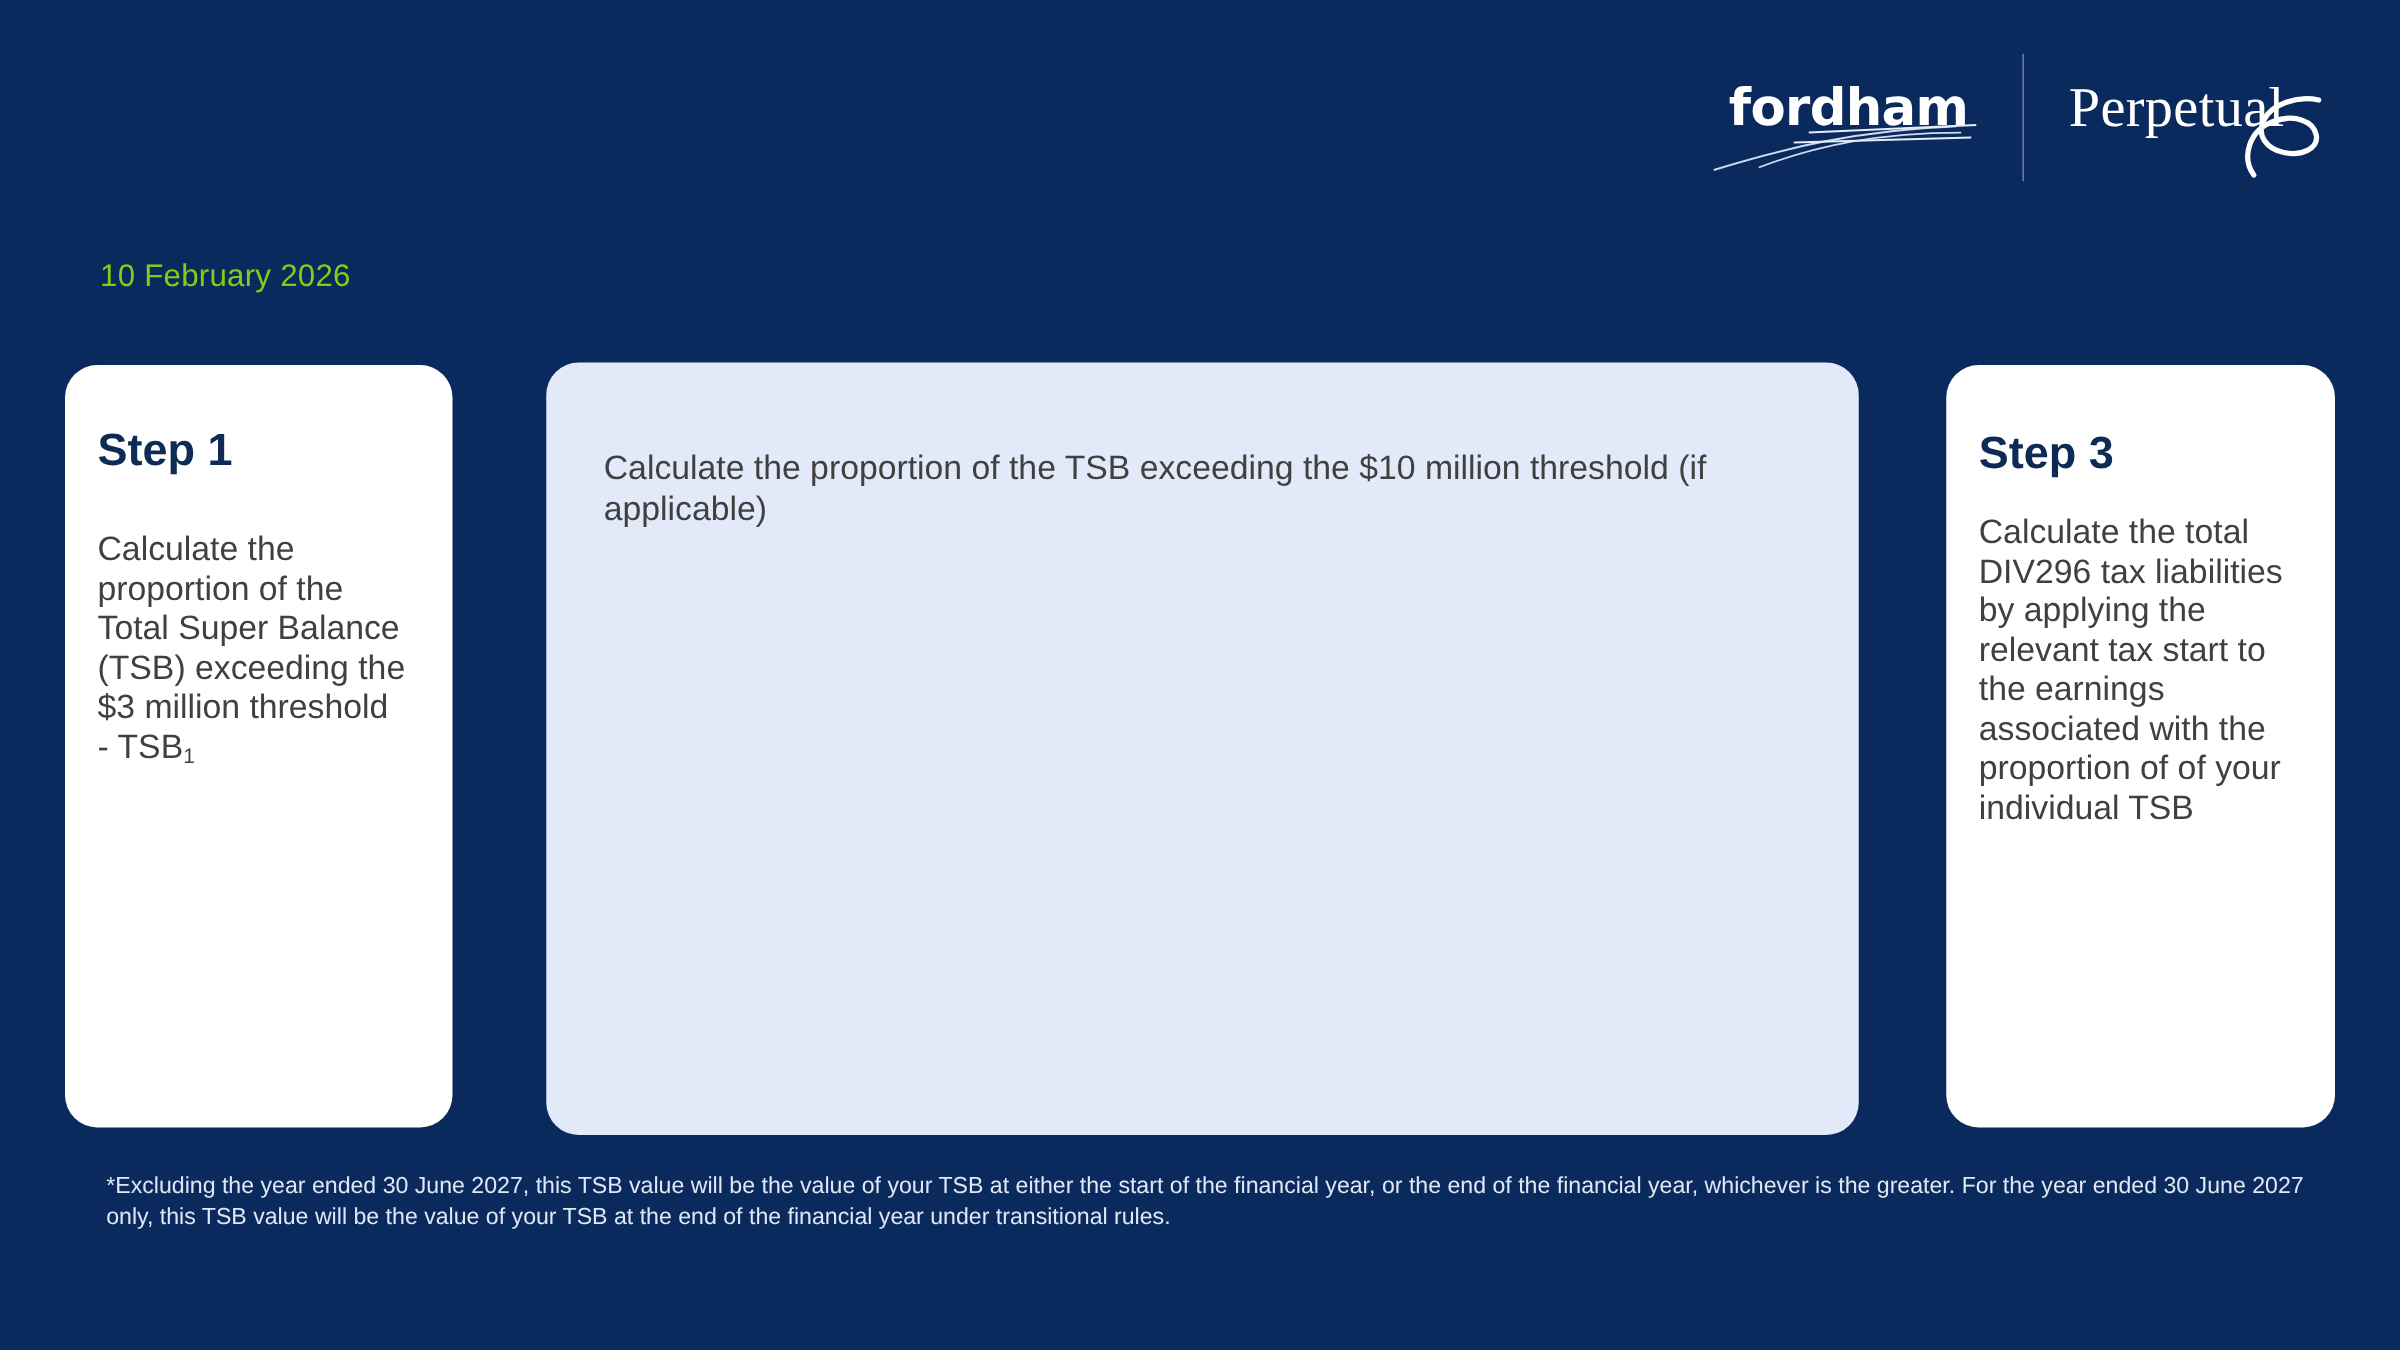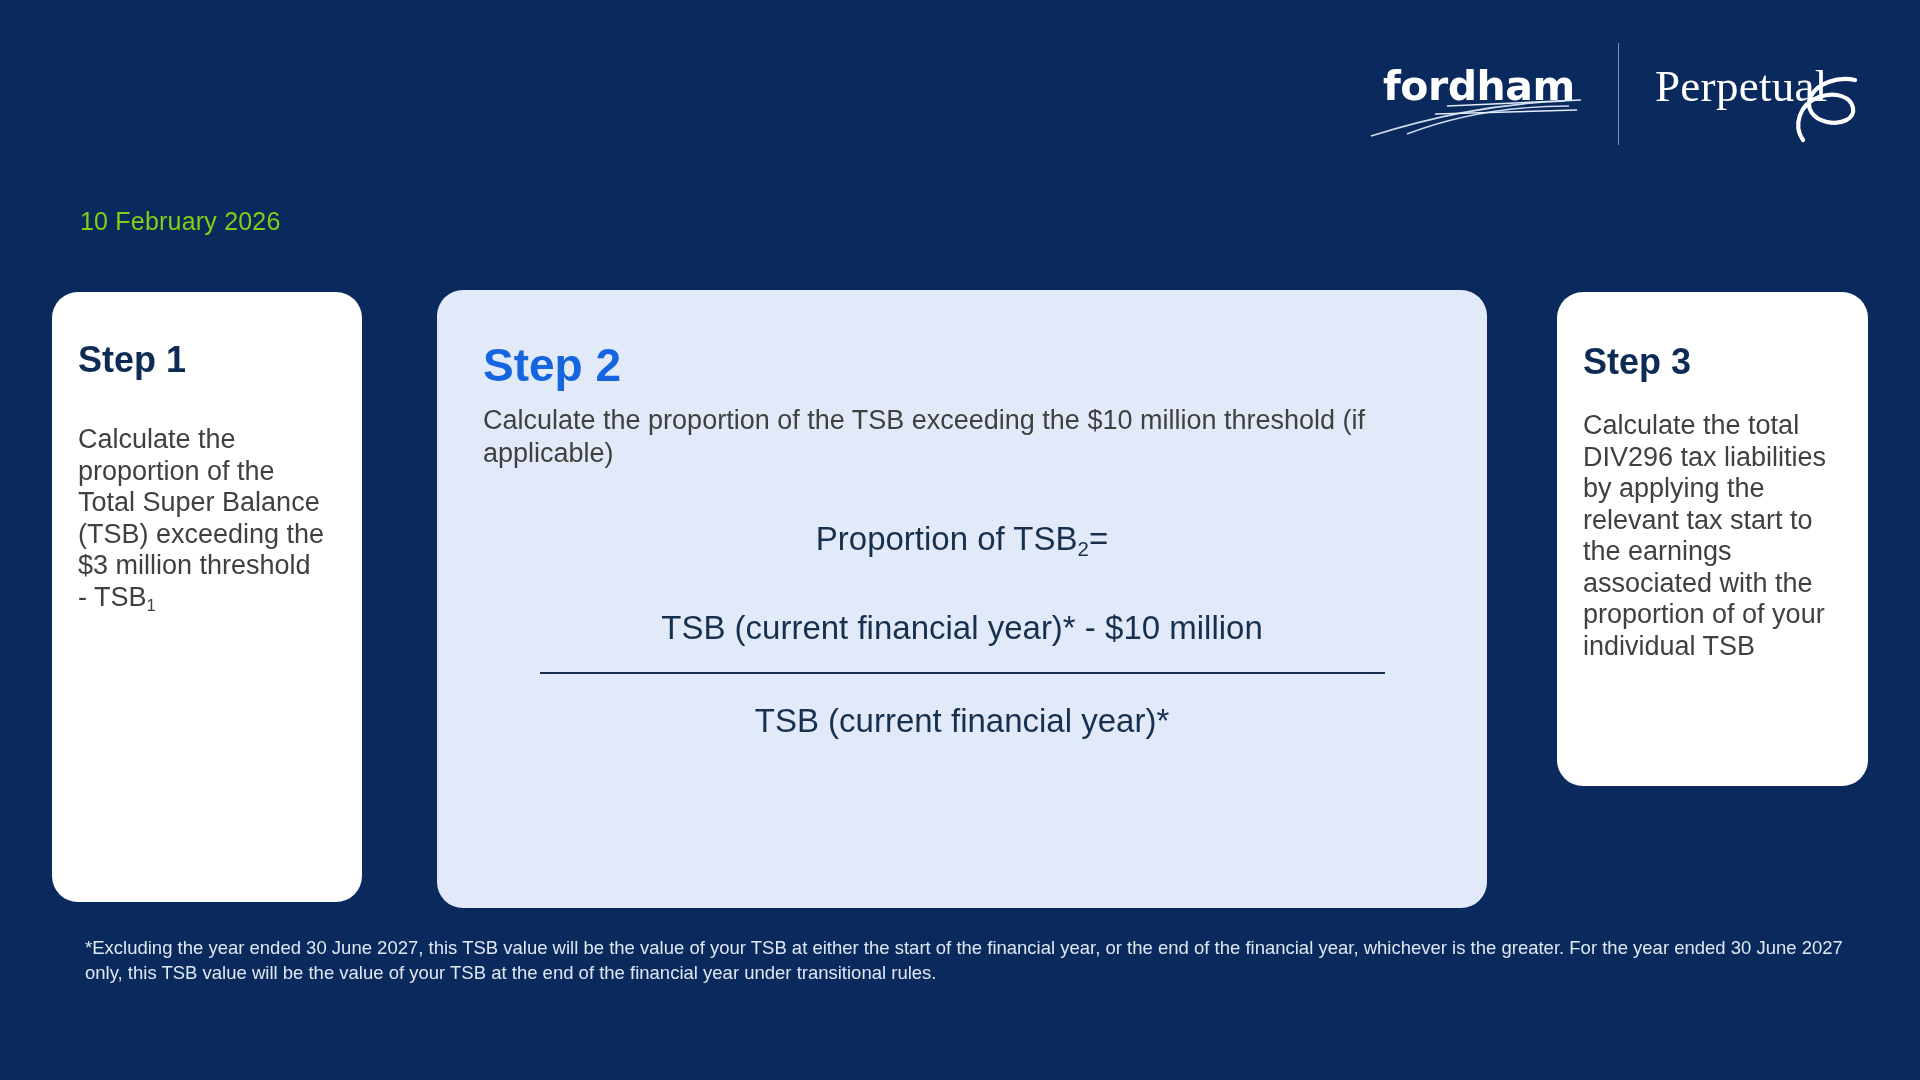--- a/index.html
+++ b/index.html
@@ -57,21 +57,21 @@
 
   .card-1{
     left:52px; top:292px; width:310px; height:610px;
     background:#ffffff; padding:50px 26px 0 26px;
   }
   .card-2{
     left:437px; top:290px; width:1050px; height:618px;
     background:#e2eaf9; padding:52px 46px 0 46px;
   }
   .card-3{
-    left:1557px; top:292px; width:311px; height:494px;
+    left:1557px; top:292px; width:311px; height:610px;
     background:#ffffff; padding:52px 26px 0 26px;
   }
 
   .step-title{
     font-weight:bold; color:#0d2b54; line-height:1;
   }
   .card-1 .step-title, .card-3 .step-title{ font-size:36px; }
   .card-2 .step-title{ font-size:46px; color:#1565e0; }
 
   .step-body{
@@ -132,32 +132,22 @@
 
 <div class="date-label">10 February 2026</div>
 
 <div class="card card-1">
   <div class="step-title">Step 1</div>
   <div class="step-body"><span style="white-space: pre-line;">Calculate the proportion of the Total Super Balance (TSB) exceeding the $3 million threshold
 - TSB</span><sub>1</sub></div>
 </div>
 
 <div class="card card-2">
-  <div class="step-title">Step 2</div>
   <div class="step-body">Calculate the proportion of the TSB exceeding the $10 million threshold (if applicable)</div>
 
-  <div class="formula">
-    <div class="lhs"><span>Proportion of TSB</span><sub>2</sub><span>=</span></div>
-
-    <div class="fraction">
-      <div class="numerator">TSB (current financial year)* - $10 million</div>
-      <div class="bar"></div>
-      <div class="denominator">TSB (current financial year)*</div>
-    </div>
-  </div>
 </div>
 
 <div class="card card-3">
   <div class="step-title">Step 3</div>
   <div class="step-body">Calculate the total DIV296 tax liabilities by applying the relevant tax start to the earnings associated with the proportion of of your individual TSB</div>
 </div>
 
 <div class="footnotes">
   <div class="footnote-main">*Excluding the year ended 30 June 2027, this TSB value will be the value of your TSB at either the start of the financial year, or the end of the financial year, whichever is the greater. For the year ended 30 June 2027 only, this TSB value will be the value of your TSB at the end of the financial year under transitional rules.</div>
 </div>

